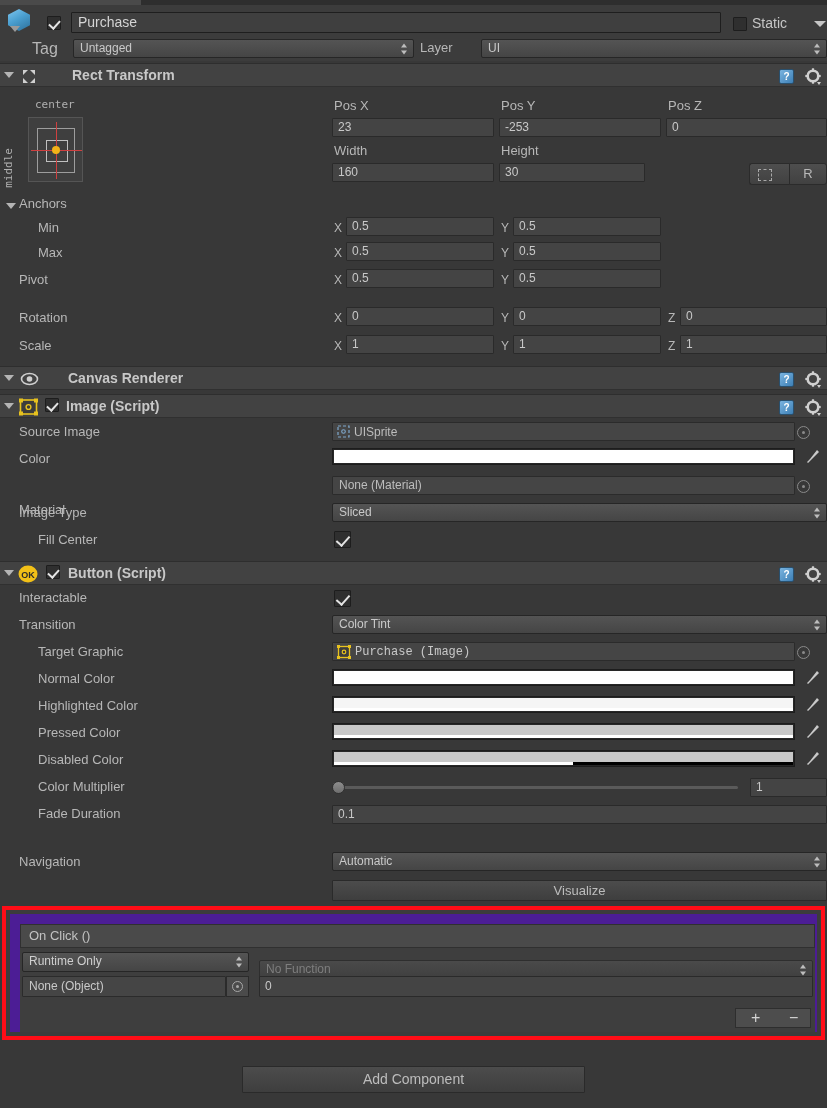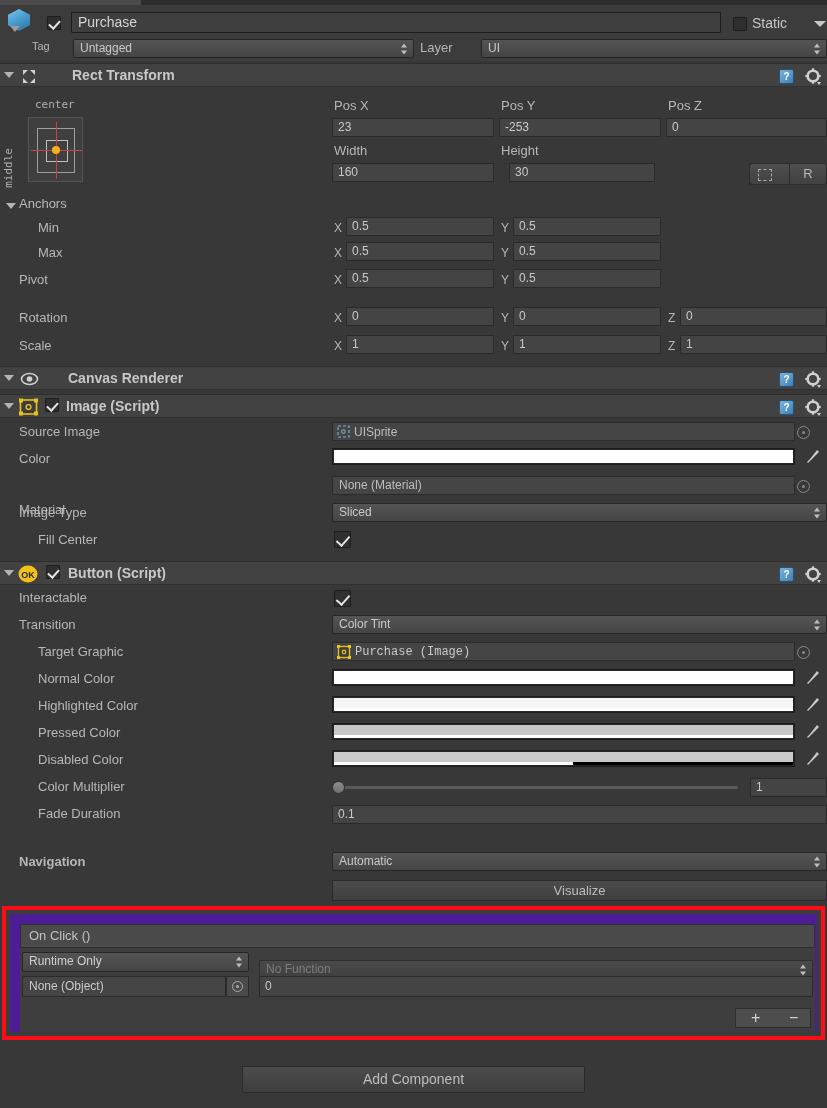--- a/index.html
+++ b/index.html
@@ -53,21 +53,21 @@
   .static-chk { position:absolute; left:733px; top:12px; }
   .static-lbl { position:absolute; left:752px; top:10px; font-size:14px; color:#c6c6c6; }
   .static-arrow {
     position:absolute; left:814px; top:16px; width:0; height:0;
     border-left:6px solid transparent; border-right:6px solid transparent;
     border-top:6px solid #c6c6c6;
   }
 
   
   .taglayer { position:absolute; left:0; top:35px; width:827px; height:26px; background:#3c3c3c; }
-  .lbl-tag { position:absolute; left:32px; top:5px; font-size:11px; color:#b7b7b7; }
+  .lbl-tag { position:absolute; left:32px; top:5px; font-size:16px; color:#b7b7b7; }
   .lbl-layer { position:absolute; left:420px; top:5px; font-size:13px; color:#b7b7b7; }
   .popup {
     background: linear-gradient(to bottom, #545454 0%, #454545 100%);
     border:1px solid #262626; border-radius:2px;
     color:#c9c9c9; font-size:12px; line-height:17px; padding-left:6px;
     position:relative;
   }
   .popup .updown {
     position:absolute; right:5px; top:50%; transform:translateY(-50%);
     width:7px; height:13px;
@@ -275,21 +275,21 @@
   <span class="colhead" style="left:334px;top:98px;">Pos X</span>
   <span class="colhead" style="left:501px;top:98px;">Pos Y</span>
   <span class="colhead" style="left:668px;top:98px;">Pos Z</span>
   <div class="num-field" style="left:332px;top:118px;width:162px;">23</div>
   <div class="num-field" style="left:499px;top:118px;width:162px;">-253</div>
   <div class="num-field" style="left:666px;top:118px;width:161px;">0</div>
 
   <span class="colhead" style="left:334px;top:143px;">Width</span>
   <span class="colhead" style="left:501px;top:143px;">Height</span>
   <div class="num-field" style="left:332px;top:163px;width:162px;">160</div>
-  <div class="num-field" style="left:499px;top:163px;width:146px;margin-left:10px;">30</div>
+  <div class="num-field" style="left:499px;top:163px;width:146px;">30</div>
 
   <div class="bp-btn" style="left:749px;top:163px;width:40px;border-right:none;border-radius:3px 0 0 3px;">
     <div class="bp-dash"></div>
   </div>
   <div class="bp-btn" style="left:789px;top:163px;width:38px;border-radius:0 3px 3px 0;color:#b9b9b9;font-size:13px;text-align:center;line-height:20px;">R</div>
 
   <div class="foldout" style="left:6px;top:203px;"></div>
   <span class="row-lbl" style="left:19px;top:196px;">Anchors</span>
 
   <span class="row-lbl" style="left:38px;top:220px;">Min</span>
@@ -505,21 +505,21 @@
   <span class="row-lbl" style="left:38px;top:779px;">Color Multiplier</span>
   <div style="position:absolute;left:332px;top:778px;width:412px;height:19px;">
     <div class="slider-track" style="left:6px;width:400px;"></div>
     <div class="slider-knob" style="left:0px;"></div>
   </div>
   <div class="num-field" style="left:750px;top:778px;width:77px;">1</div>
 
   <span class="row-lbl" style="left:38px;top:806px;">Fade Duration</span>
   <div class="num-field" style="left:332px;top:805px;width:495px;">0.1</div>
 
-  <span class="row-lbl" style="left:19px;top:854px;font-weight:bold;">Navigation</span>
+  <span class="row-lbl" style="left:19px;top:854px;">Navigation</span>
   <div class="popup" style="position:absolute;left:332px;top:852px;width:495px;height:19px;">
     <span>Automatic</span>
     <span class="updown"></span>
   </div>
 
   <div class="big-btn" style="left:332px;top:880px;width:495px;height:21px;line-height:19px;">Visualize</div>
 
   <div class="onclick-hl">
     <div class="onclick-inner">
       <div class="onclick-title-bar">

